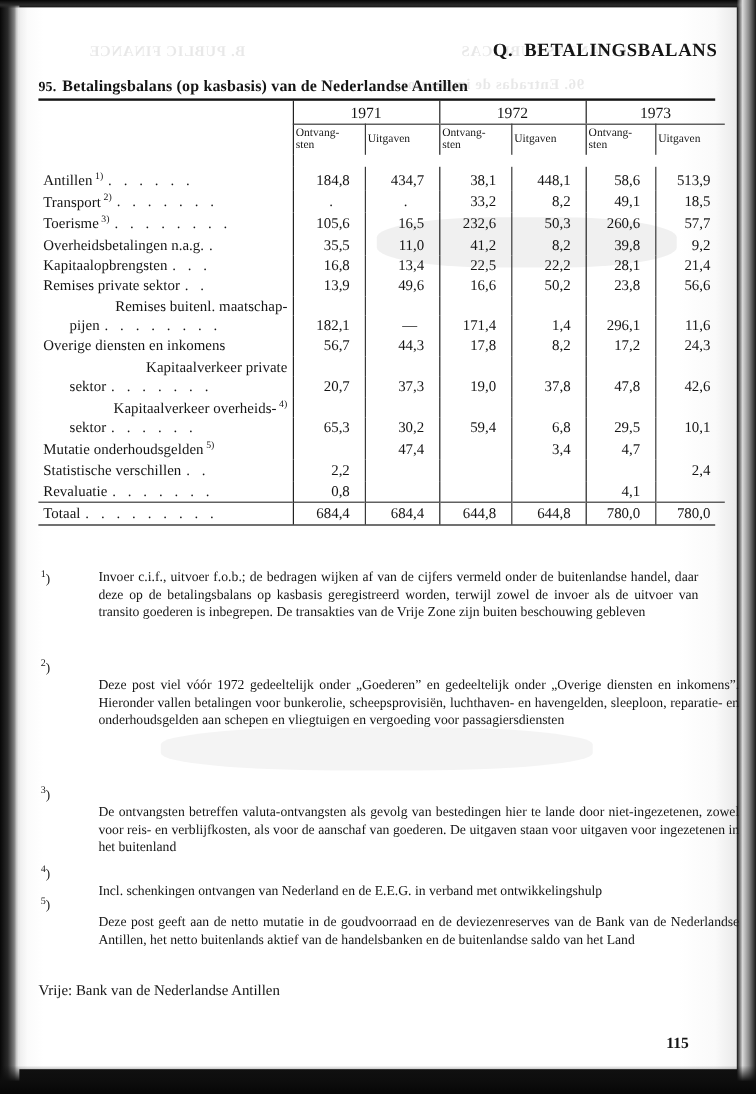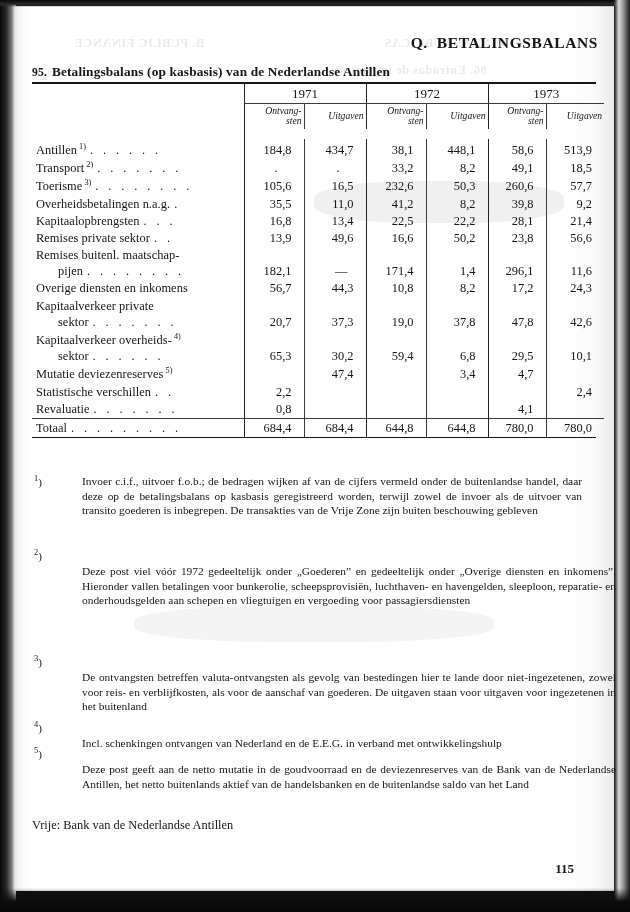--- a/index.html
+++ b/index.html
@@ -130,26 +130,25 @@
   }
 
   
   .hd-year {
     text-align: center;
     font-size: 13px;
     padding: 2px 0 1px 0 !important;
     border-bottom: 1px solid #3a3a3a;
   }
   .hd-sub {
-    text-align: right;
+    text-align: left;
     font-size: 9.6px;
     line-height: 1.02;
     padding: 2px 2px 3px 2px !important;
     vertical-align: middle !important;
-    font-style: italic;
   }
   .vrule-l { border-left: 1px solid #3a3a3a; }
   .vrule-heavy { border-left: 1.6px solid #222; }
 
   .unit-row td {
     text-align: center;
     font-size: 12.4px;
     padding: 6px 0 4px 0 !important;
   }
 
@@ -158,21 +157,21 @@
     white-space: nowrap;
     padding: 1.1px 4px 1.1px 4px !important;
     letter-spacing: .05px;
   }
   .lbl .sup { font-size: 8.2px; vertical-align: super; }
   .lbl .leader {
     letter-spacing: 3.4px;
     margin-left: 4px;
   }
   .lbl.indent { padding-left: 26px !important; }
-  .lbl.cont   { padding-bottom: 0 !important; }
+  .lbl.cont   { padding-bottom: 0 !important; text-align: right; }
   .lbl.cont2  { padding-top: 0 !important; }
 
   .num-cell {
     text-align: right;
     font-size: 12.4px;
     padding: 1.1px 12px 1.1px 2px !important;
     white-space: nowrap;
   }
   .num-cell.dotval { padding-right: 26px !important; }
   .num-cell.dash   { padding-right: 18px !important; }
@@ -371,21 +370,21 @@
               <td class="num-cell vrule-l dash">—</td>
               <td class="num-cell vrule-heavy">171,4</td>
               <td class="num-cell vrule-l">1,4</td>
               <td class="num-cell vrule-heavy">296,1</td>
               <td class="num-cell vrule-l">11,6</td>
             </tr>
             <tr class="">
               <td class="lbl"><span>Overige diensten en inkomens</span></td>
               <td class="num-cell vrule-heavy">56,7</td>
               <td class="num-cell vrule-l">44,3</td>
-              <td class="num-cell vrule-heavy">10,8</td>
+              <td class="num-cell vrule-heavy">17,8</td>
               <td class="num-cell vrule-l">8,2</td>
               <td class="num-cell vrule-heavy">17,2</td>
               <td class="num-cell vrule-l">24,3</td>
             </tr>
             <tr>
               <td class="lbl cont"><span>Kapitaalverkeer  private</span></td>
               <td class="num-cell vrule-heavy"></td>
               <td class="num-cell vrule-l"></td>
               <td class="num-cell vrule-heavy"></td>
               <td class="num-cell vrule-l"></td>
@@ -413,21 +412,21 @@
             <tr>
               <td class="lbl cont2 indent"><span>sektor</span><span class="leader">. . . . . .</span></td>
               <td class="num-cell vrule-heavy">65,3</td>
               <td class="num-cell vrule-l">30,2</td>
               <td class="num-cell vrule-heavy">59,4</td>
               <td class="num-cell vrule-l">6,8</td>
               <td class="num-cell vrule-heavy">29,5</td>
               <td class="num-cell vrule-l">10,1</td>
             </tr>
             <tr class="">
-              <td class="lbl"><span>Mutatie  deviezenreserves</span><span class="sup"> 5)</span></td>
+              <td class="lbl"><span>Mutatie  onderhoudsgelden</span><span class="sup"> 5)</span></td>
               <td class="num-cell vrule-heavy"></td>
               <td class="num-cell vrule-l">47,4</td>
               <td class="num-cell vrule-heavy"></td>
               <td class="num-cell vrule-l">3,4</td>
               <td class="num-cell vrule-heavy">4,7</td>
               <td class="num-cell vrule-l"></td>
             </tr>
             <tr class="">
               <td class="lbl"><span>Statistische  verschillen</span><span class="leader">. .</span></td>
               <td class="num-cell vrule-heavy">2,2</td>

